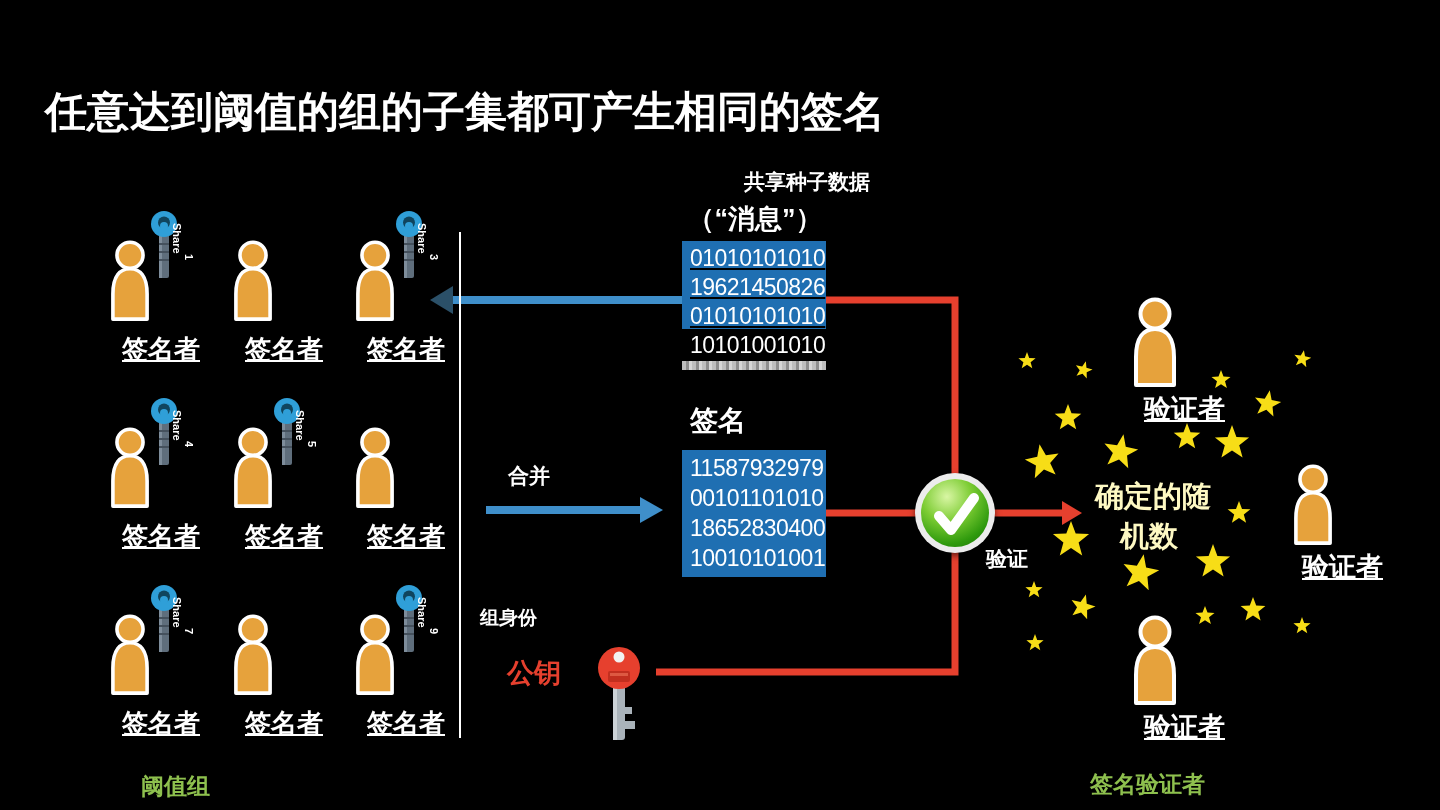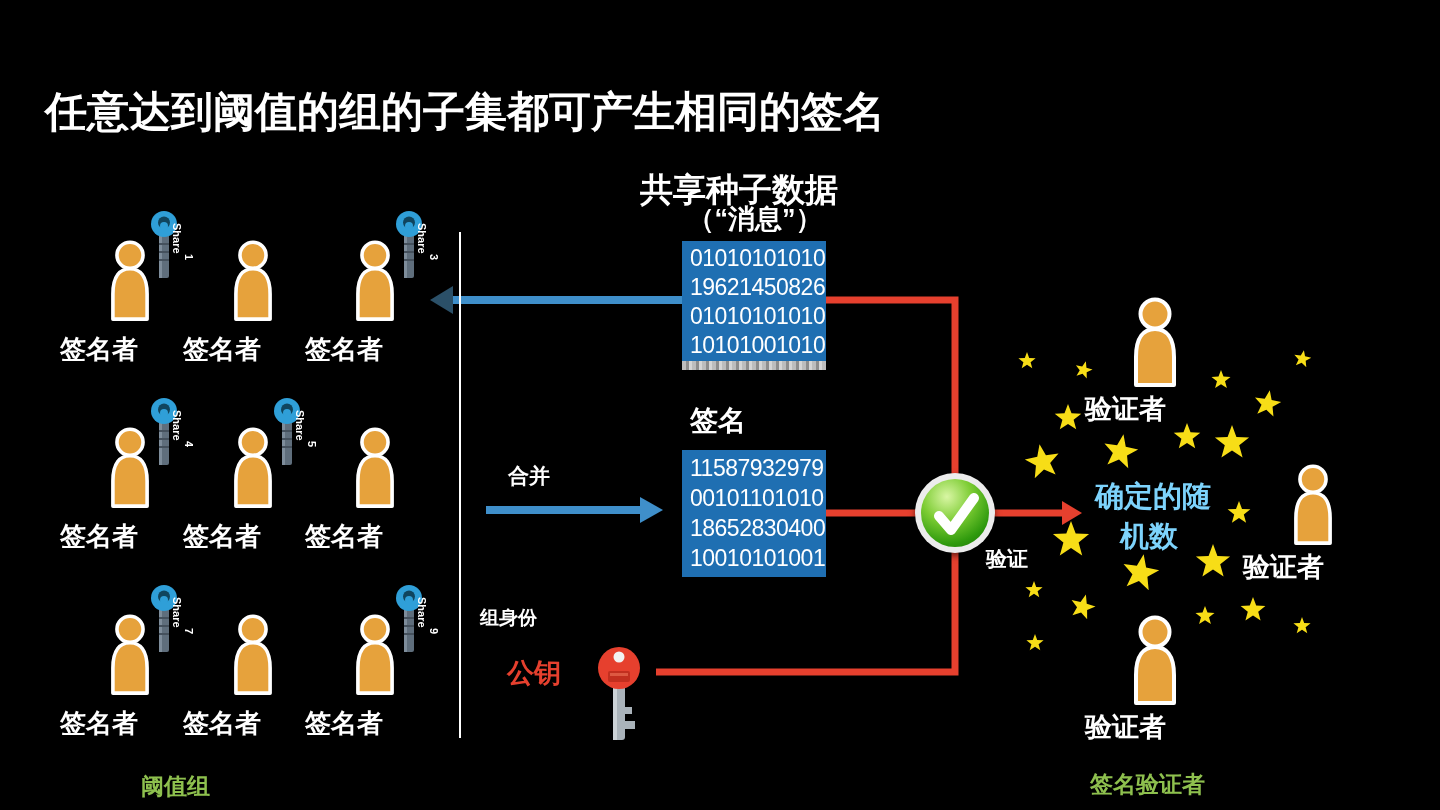--- a/index.html
+++ b/index.html
@@ -2,36 +2,36 @@
 <html><head>
 <meta charset="utf-8">
 <style>
   html,body{margin:0;padding:0;background:#000;}
   #stage{position:relative;width:1440px;height:810px;background:#000;overflow:hidden;
          font-family:"Liberation Sans","DejaVu Sans",sans-serif;}
   .abs{position:absolute;}
   #slide-title{position:absolute;left:45px;top:84px;font-size:42px;font-weight:bold;color:#fff;white-space:nowrap;}
   
   .bitbox{position:absolute;width:144px;background:#1f6fb2;padding:3px 0 0 8px;box-sizing:border-box;}
-  #msg-box{left:682px;top:241px;height:120px;}
+  #msg-box{left:682px;top:241px;height:88px;text-decoration:underline;}
   #sig-box{left:682px;top:450px;height:127px;}
   .bitline{color:#fff;font-size:23px;letter-spacing:-0.5px;line-height:29px;height:29px;font-weight:400;}
   #sig-box .bitline{line-height:30px;height:30px;}
   #msg-shadow{position:absolute;left:682px;top:361px;width:144px;height:9px;
     background:repeating-linear-gradient(90deg,#bdbdbd 0 4px,#8d8d8d 4px 7px,#d6d6d6 7px 10px);}
   
   .whead{position:absolute;color:#fff;font-weight:bold;}
-  #msg-h1{left:640px;top:168px;width:230px;text-align:left;font-size:33px;}
+  #msg-h1{left:640px;top:168px;width:230px;text-align:right;font-size:21px;}
   #msg-h2{left:640px;top:201px;width:230px;text-align:center;font-size:27px;}
   #sig-h{left:690px;top:402px;font-size:28px;}
   #merge-label{left:508px;top:462px;font-size:21px;}
   #group-id-h{left:480px;top:605px;font-size:19px;}
   #pubkey-label{position:absolute;left:507px;top:655px;font-size:27px;font-weight:bold;color:#e6402e;}
   #verify-label{left:986px;top:545px;font-size:21px;}
-  .result-line{position:absolute;color:#7dd3fc;font-weight:bold;font-size:29px;}
+  .result-line{position:absolute;color:#fef9c3;font-weight:bold;font-size:29px;}
   #result-1{left:1095px;top:477px;}
   #result-2{left:1120px;top:517px;}
   .caption{position:absolute;color:#8ec04e;font-weight:bold;font-size:23px;}
   #cap-threshold{left:141px;top:771px;}
   #cap-verifiers{left:1090px;top:769px;font-family:Liberation Serif, serif;}
   
   #divider{position:absolute;left:459px;top:232px;width:2px;height:506px;background:#fff;}
   
   .bline{position:absolute;height:8px;background:#3f8fca;}
   #left-arrow-line{left:450px;top:296px;width:233px;}
@@ -41,21 +41,21 @@
   #merge-head{position:absolute;left:640px;top:497px;width:0;height:0;
       border-top:13px solid transparent;border-bottom:13px solid transparent;border-left:23px solid #3f8fca;}
   
   #check{position:absolute;left:915px;top:473px;width:80px;height:80px;border-radius:50%;
      background:#ececec;box-shadow:0 3px 6px rgba(0,0,0,.55);}
   #check .ball{position:absolute;left:6px;top:6px;right:6px;bottom:6px;border-radius:50%;
      background:radial-gradient(circle at 38% 26%,#d9f6a4 0%,#7ccc33 38%,#2f9a0d 72%,#176d04 100%);}
   #check svg{position:absolute;left:0;top:0;}
   
   .person{position:absolute;}
-  .plabel{position:absolute;width:140px;text-align:left;color:#fff;font-weight:bold;font-size:26px;}
+  .plabel{position:absolute;width:140px;text-align:right;color:#fff;font-weight:bold;font-size:26px;text-decoration:underline;}
   .vlabel{font-size:27px;}
   .keywrap{position:absolute;width:60px;height:78px;}
   .share-word,.share-num{position:absolute;color:#fff;font-weight:bold;font-size:11px;
       transform:rotate(90deg);transform-origin:0 0;white-space:nowrap;}
   .share-word{left:37px;top:13px;}
   .share-num{left:49px;top:44px;}
   .star{position:absolute;}
 </style>
 </head>
 <body>

